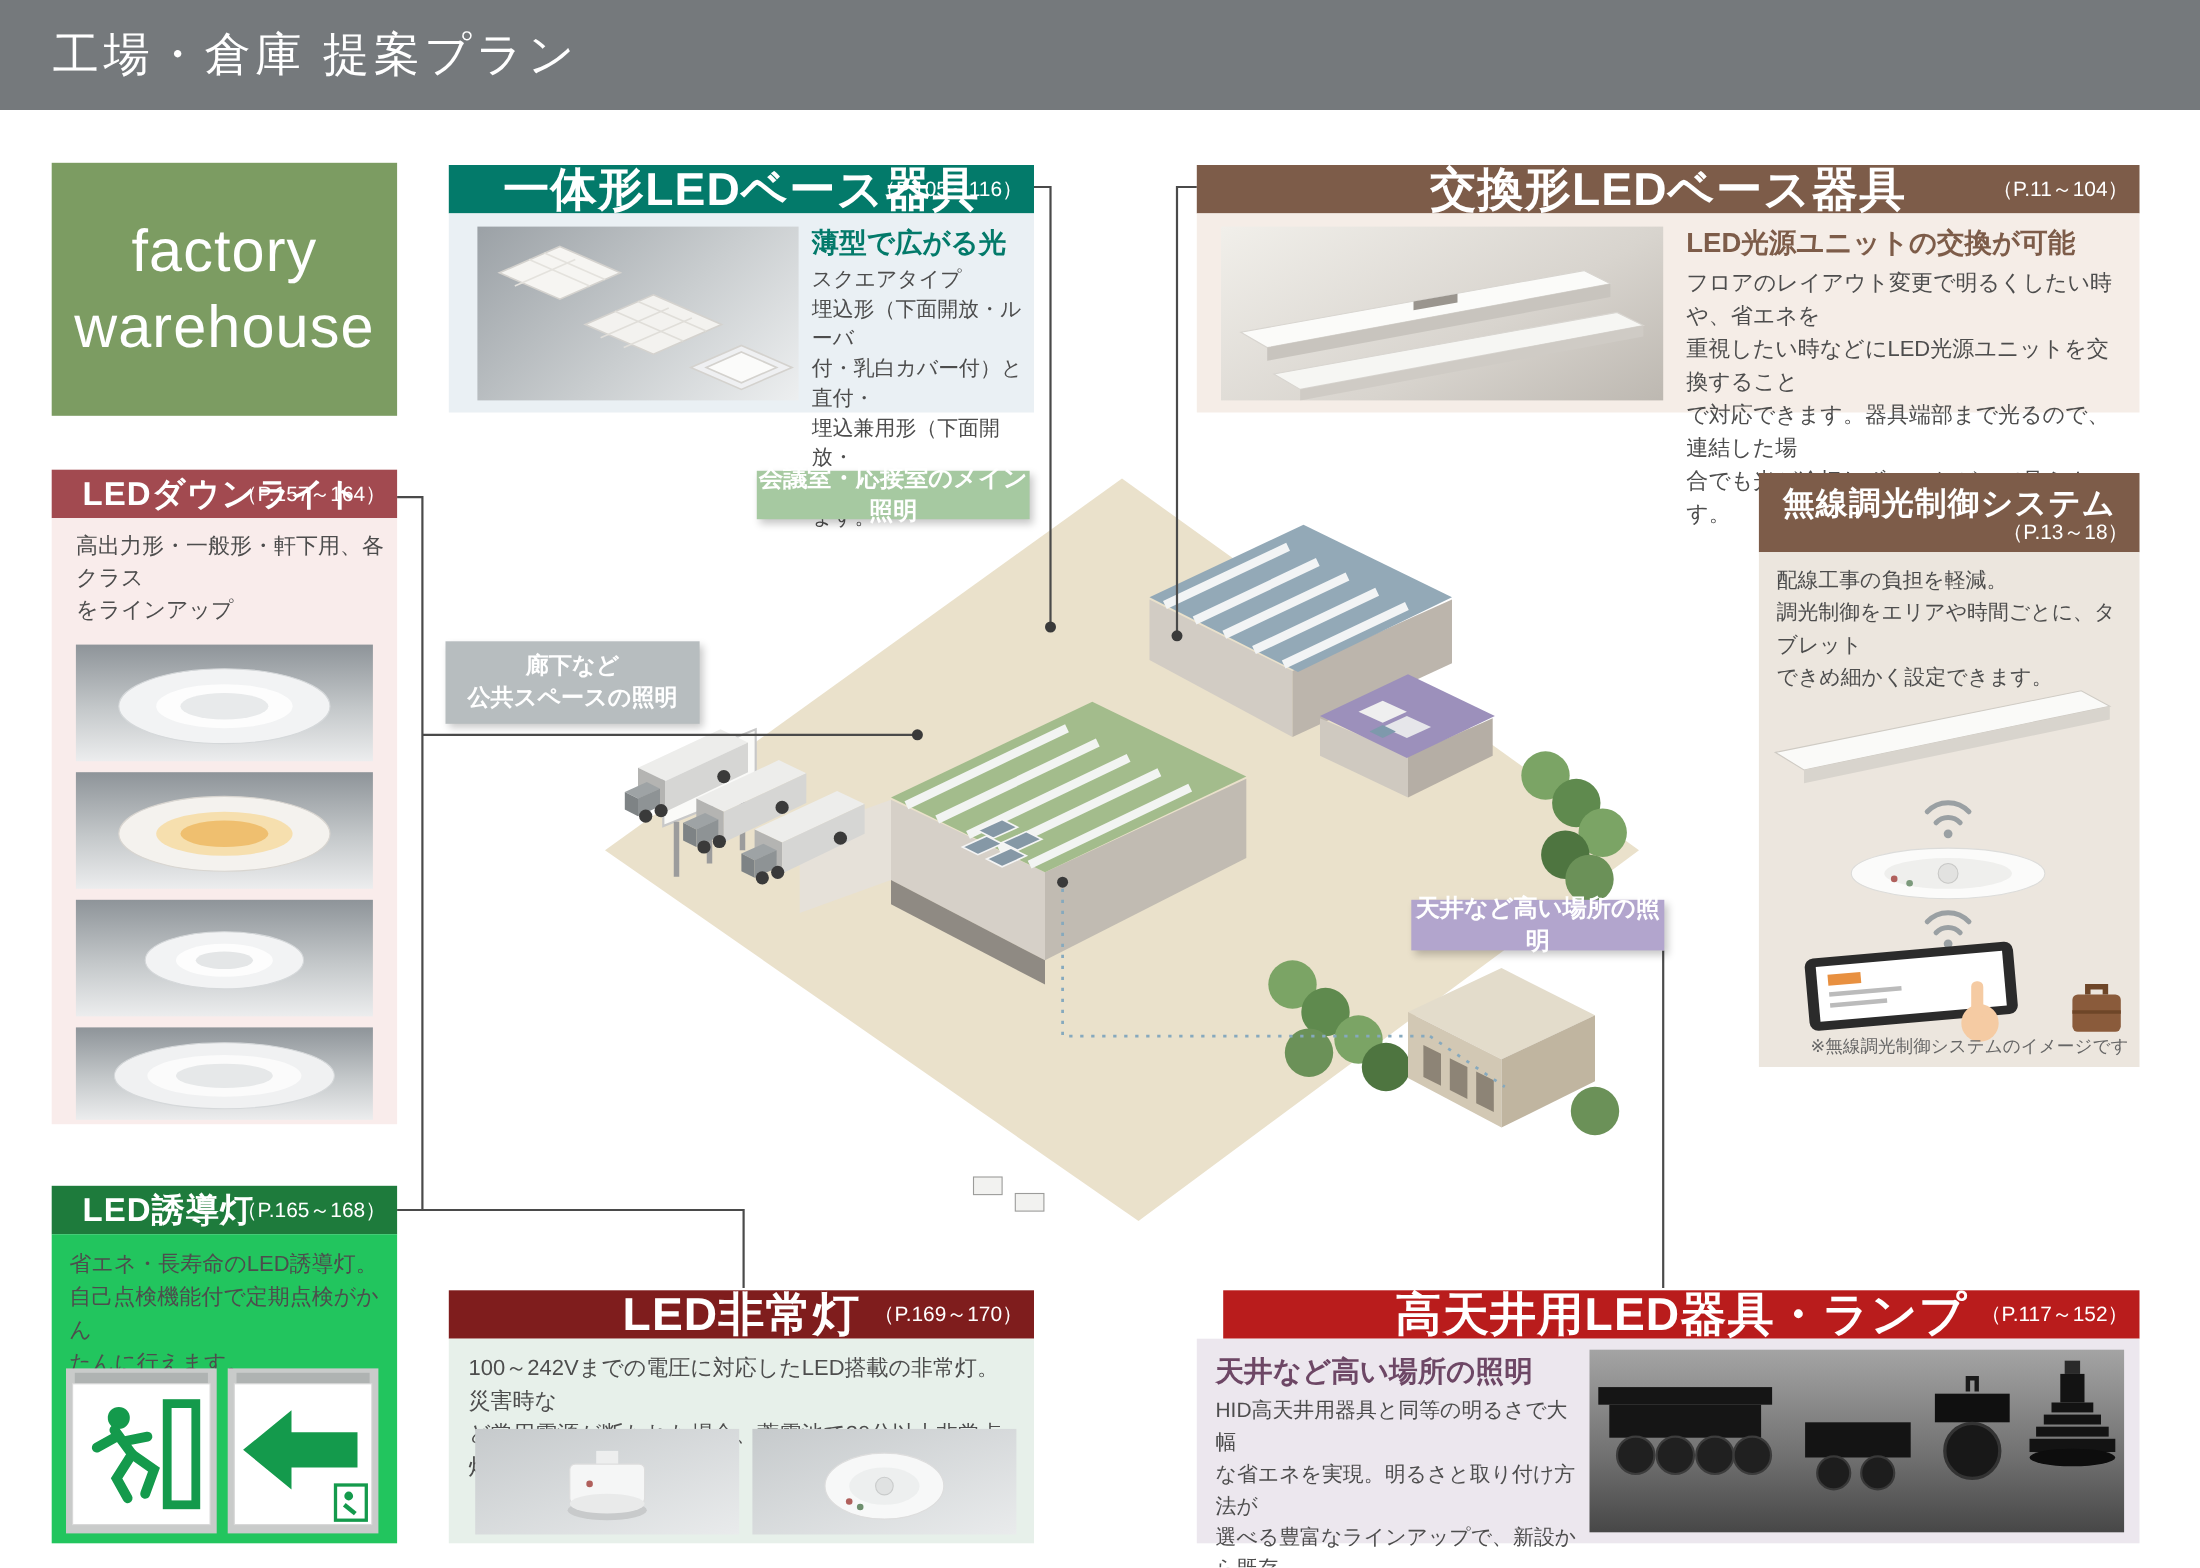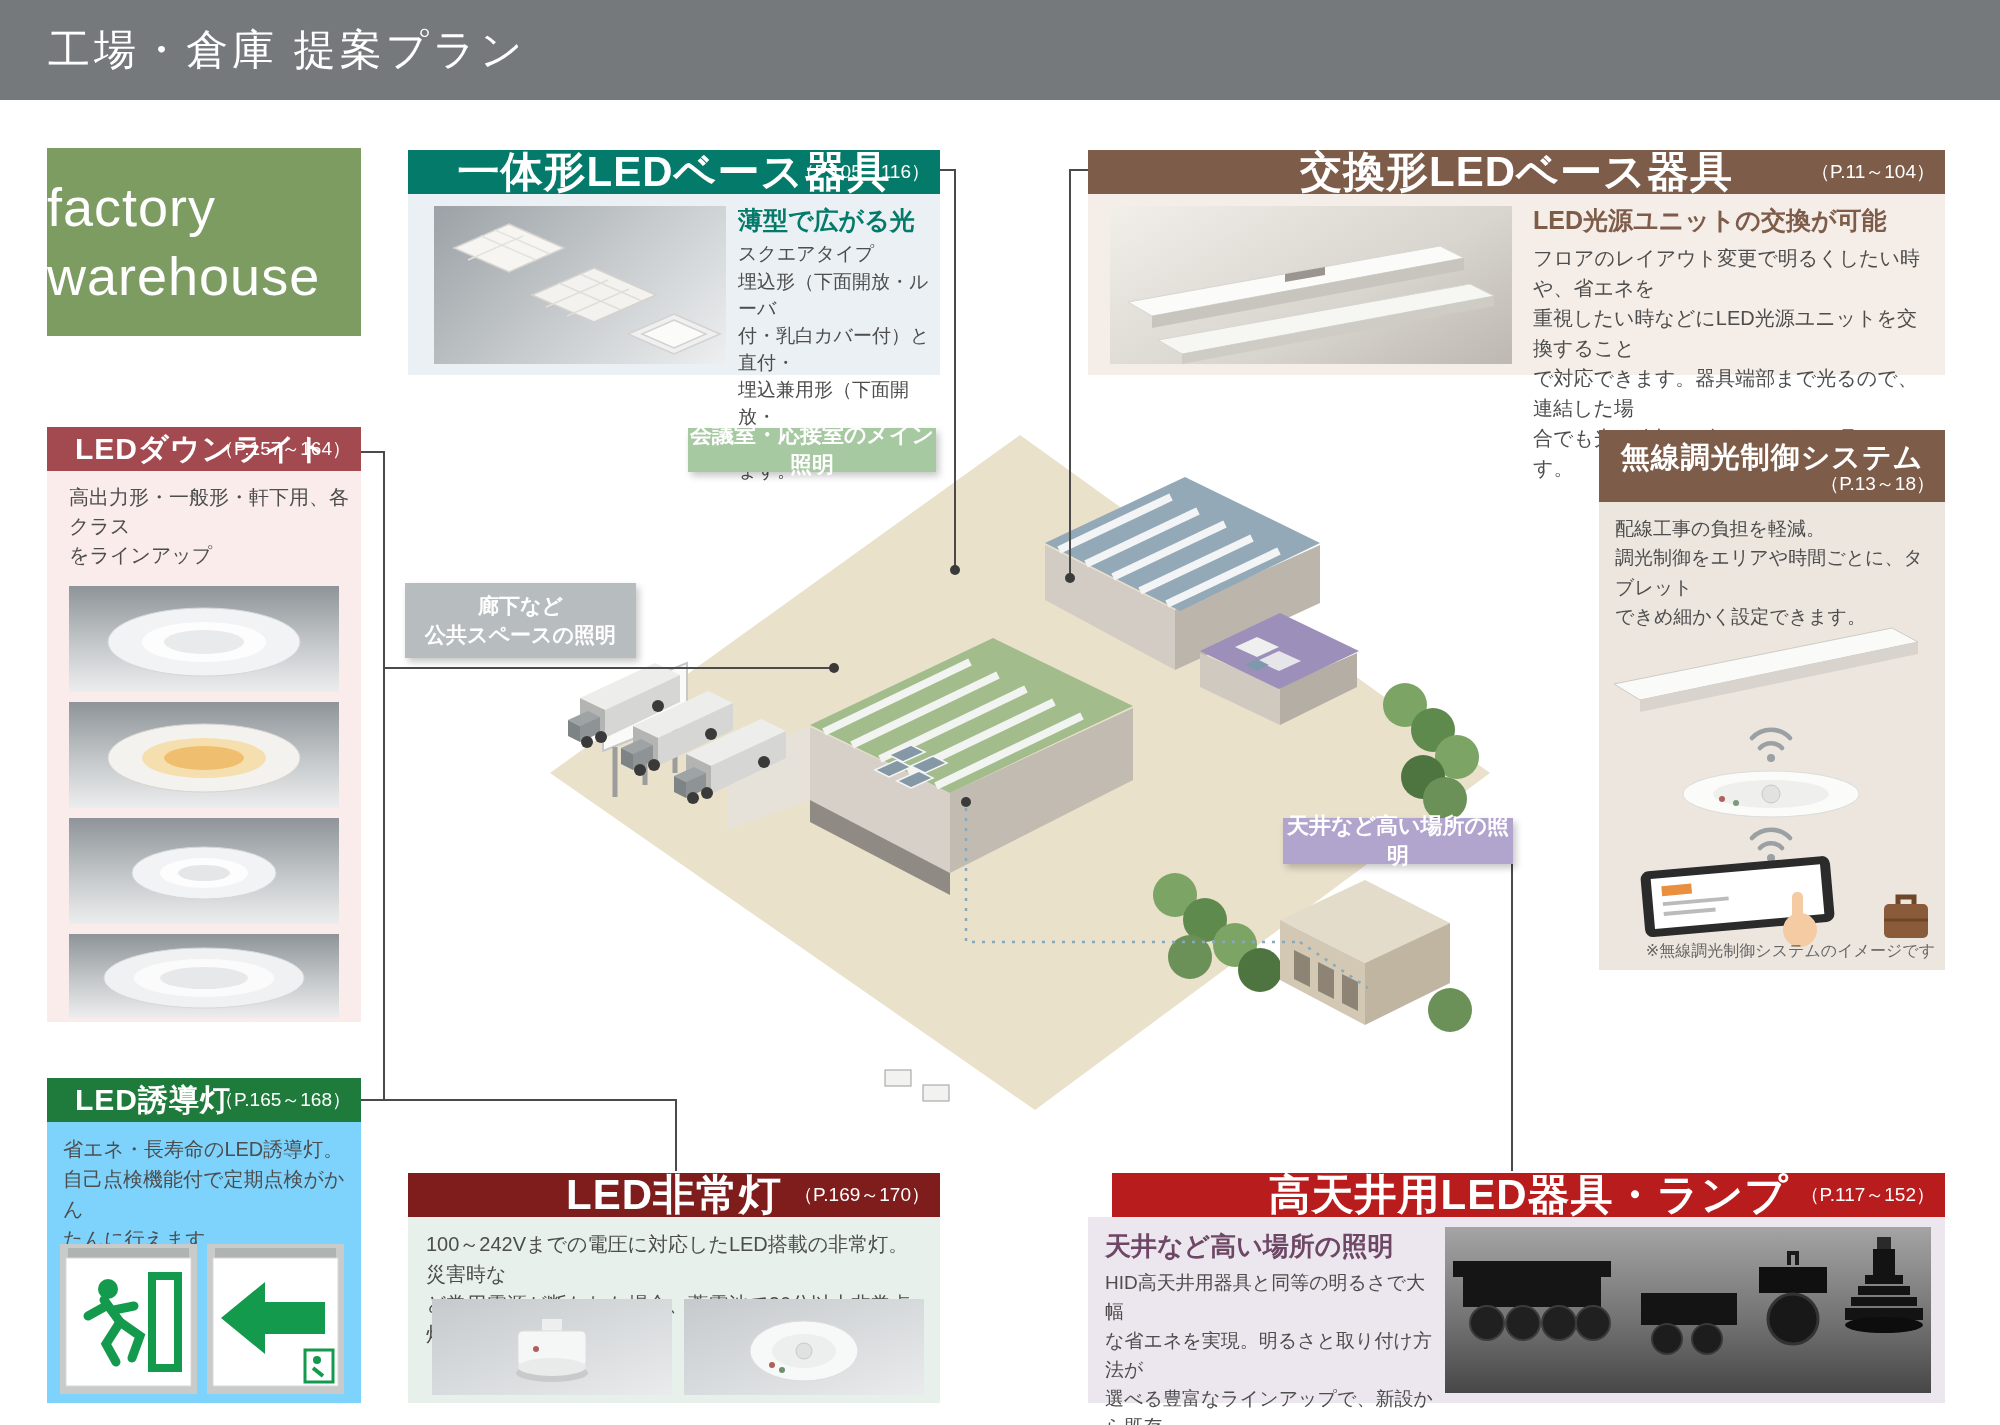--- a/index.html
+++ b/index.html
@@ -6,22 +6,22 @@
   body{font-family:"Liberation Sans","DejaVu Sans",sans-serif;color:#4d4d4d;}
   #page{position:relative;width:2000px;height:1425px;background:#ffffff;overflow:hidden;}
   .abs{position:absolute;}
 
   
   #header-bar{left:0;top:0;width:2000px;height:100px;background:#75797C;display:flex;align-items:center;
     padding-left:48px;box-sizing:border-box;}
   #header-bar .t{color:#fff;font-size:42px;letter-spacing:4px;font-weight:500;}
 
   
-  #logo-box{left:47px;top:148px;width:314px;height:188px;background:#7C9C62;display:flex;flex-direction:column;
-    justify-content:center;color:#fff;font-size:54px;font-weight:400;line-height:1.28;letter-spacing:1px;}
+  #logo-box{left:47px;top:148px;width:314px;height:230px;background:#7C9C62;display:flex;flex-direction:column;
+    align-items:center;justify-content:center;color:#fff;font-size:54px;font-weight:400;line-height:1.28;letter-spacing:1px;}
 
   
   .panel{position:absolute;z-index:3;}
   .panel-header{position:relative;display:flex;align-items:center;color:#fff;height:44px;box-sizing:border-box;}
   .panel-header.center{justify-content:center;}
   .panel-header.left{justify-content:flex-start;padding-left:28px;}
   .hdr-title{font-size:42px;font-weight:bold;letter-spacing:1px;}
   .hdr-pages{position:absolute;right:10px;top:50%;transform:translateY(-50%);font-size:19px;font-weight:400;}
   .panel-body{position:relative;width:100%;box-sizing:border-box;}
   .pre{white-space:pre-line;}
@@ -73,21 +73,21 @@
   #p-wireless .hdr-pages{top:auto;bottom:5px;transform:none;}
   #p-wireless .panel-body{height:468px;background:#ECE6DE;}
   #p-wireless .txt{position:absolute;left:16px;top:12px;width:318px;font-size:19px;line-height:1.55;}
   #p-wireless .caption{position:absolute;right:10px;bottom:8px;font-size:16px;color:#666;}
   #wireless-visual{position:absolute;left:5px;top:120px;}
 
   
   #p-guide{left:47px;top:1078px;width:314px;}
   #p-guide .panel-header{background:#1E7B3C;}
   #p-guide .hdr-title{font-size:30px;}
-  #p-guide .panel-body{height:281px;background:#7dd3fc;}
+  #p-guide .panel-body{height:281px;background:#22c55e;}
   #p-guide .txt{position:absolute;left:16px;top:12px;width:288px;font-size:20px;line-height:1.5;}
   .exit-img{position:absolute;top:122px;width:137px;height:150px;background:#C9CBCA;}
   #exit1{left:13px;} #exit2{left:160px;}
 
   
   #p-emergency{left:408px;top:1173px;width:532px;}
   #p-emergency .panel-header{background:#7f1d1d;}
   #p-emergency .panel-body{height:186px;background:#E7F0EA;}
   #p-emergency .txt{position:absolute;left:18px;top:12px;width:500px;font-size:20px;line-height:1.5;}
   .em-img{position:absolute;top:82px;width:240px;height:96px;

